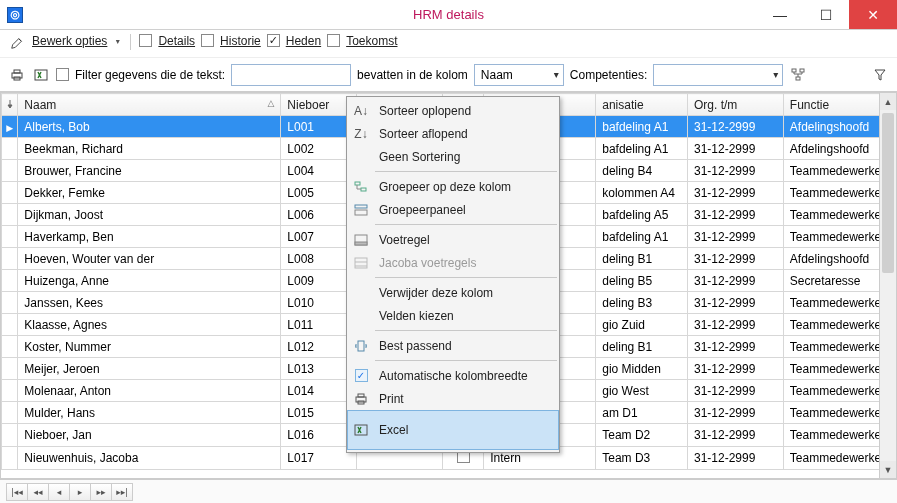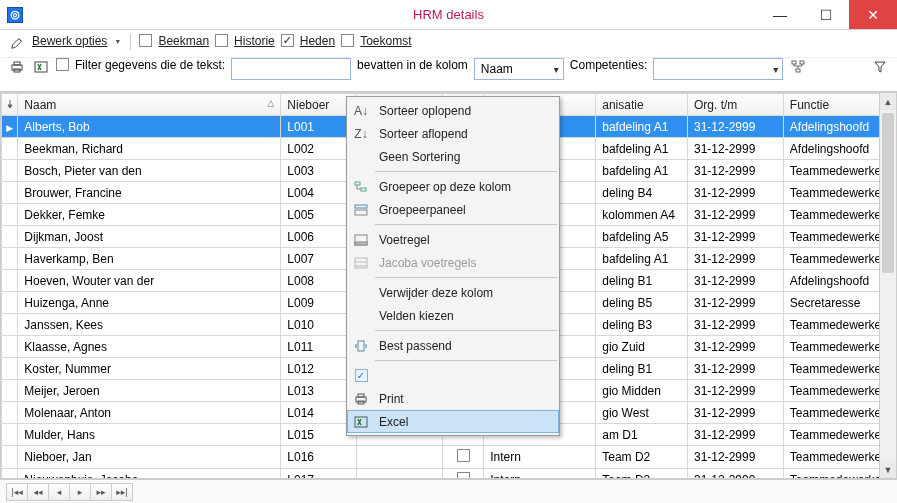--- a/index.html
+++ b/index.html
@@ -44,21 +44,21 @@
     height:28px;padding:4px 8px;display:flex;gap:6px;
     border-bottom:1px solid #eee;
   }
   .pencil-icon{width:14px;height:14px;}
   .link {text-decoration:underline;color:#222;cursor:pointer;}
   .checkbox{width:13px;height:13px;border:1px solid #888;background:#fff;display:inline-flex;align-items:center;justify-content:center;}
   .checkbox.checked::after{content:"✓";font-size:11px;line-height:11px;color:#222;}
   .divider{width:1px;height:16px;background:#ccc;margin:0 2px;}
   .mini-dropdown{width:9px;height:14px;display:flex;align-items:center;justify-content:center;font-size:8px;color:#555;}
   .toolbar2{
-    height:34px;padding:0 8px;display:flex;gap:6px;
+    height:34px;padding:0 8px;display:flex;align-items:center;gap:6px;
     border-bottom:1px solid #ccc;
   }
   .tb-icon{width:18px;height:18px;display:flex;align-items:center;justify-content:center;color:#444;}
   .text-input{
     border:1px solid #9ab6d6;height:22px;padding:2px 4px;font-size:12px;background:#fff;
   }
   .filter-text{width:120px;}
   .select{border:1px solid #9ab6d6;height:22px;background:#fff;display:flex;align-items:center;padding:0 18px 0 6px;position:relative;min-width:90px;}
   .select::after{content:"▾";position:absolute;right:4px;font-size:10px;color:#333;}
   .select.wide{min-width:130px;}
@@ -107,21 +107,21 @@
     width:214px;
     background:#f4f4f4;
     border:1px solid #9a9a9a;
     box-shadow:2px 2px 4px rgba(0,0,0,0.25);
     z-index:50;padding:2px 0;
   }
   .cm-item{
     display:flex;align-items:center;height:23px;padding:0 8px 0 4px;gap:8px;color:#222;
   }
   .cm-item.disabled{color:#9a9a9a;}
-  .cm-item.hover{background:#cbe3f7;border:1px solid #7eb4e0;height:23px;padding:0 7px 0 3px;}
+  .cm-item.hover{background:#cbe3f7;border:1px solid #7eb4e0;height:40px;padding:0 7px 0 3px;}
   .cm-icon{width:20px;height:18px;display:flex;align-items:center;justify-content:center;color:#555;font-size:12px;}
   .cm-sep{height:1px;background:#c8c8c8;margin:3px 2px 3px 28px;}
   .cm-check{width:20px;display:flex;align-items:center;justify-content:center;}
   .cm-check .box{width:13px;height:13px;border:1px solid #7eb4e0;background:#eaf3fb;display:flex;align-items:center;justify-content:center;font-size:10px;color:#1e73e8;}
   .footer{
     height:24px;border-top:1px solid #ccc;display:flex;align-items:center;padding:0 6px;gap:0;
     background:#fafafa;
   }
   .nav-btn{width:22px;height:18px;border:1px solid #ccc;background:linear-gradient(#fff,#eee);display:flex;align-items:center;justify-content:center;font-size:9px;color:#555;margin-right:-1px;}
   td.cb{text-align:center;}
@@ -144,21 +144,21 @@
   <span class="tb-icon">
     <svg class="pencil-icon" viewBox="0 0 16 16">
         <path d="M2 14l1-4 7-7 3 3-7 7-4 1z" fill="none" stroke="#333" stroke-width="1"></path>
         <path d="M10 3l3 3" stroke="#333"></path>
       </svg>
   </span>
   <span class="link">Bewerk opties</span>
   <span class="mini-dropdown">▾</span>
   <span class="divider"></span>
   <span class="checkbox"></span>
-  <span class="link">Beekman</span>
+  <span class="link">Details</span>
   <span class="checkbox"></span>
   <span class="link">Historie</span>
   <span class="checkbox checked"></span>
   <span class="link">Heden</span>
   <span class="checkbox"></span>
   <span class="link">Toekomst</span>
 </div>
 
 <div class="toolbar2">
   <span class="tb-icon">
@@ -249,31 +249,20 @@
           <td>L002</td>
           <td></td>
           <td class="cb"></td>
           <td></td>
           <td>bafdeling A1</td>
           <td>31-12-2999</td>
           <td>Afdelingshoofd</td>
         </tr>
         <tr>
           <td class="pin"></td>
-          <td>Bosch, Pieter van den</td>
-          <td>L003</td>
-          <td></td>
-          <td class="cb"></td>
-          <td></td>
-          <td>bafdeling A1</td>
-          <td>31-12-2999</td>
-          <td>Teammedewerke</td>
-        </tr>
-        <tr>
-          <td class="pin"></td>
           <td>Brouwer, Francine</td>
           <td>L004</td>
           <td></td>
           <td class="cb"></td>
           <td></td>
           <td>deling B4</td>
           <td>31-12-2999</td>
           <td>Teammedewerke</td>
         </tr>
         <tr>
@@ -498,20 +487,21 @@
           <path d="M2 6h-1M13 6h-1M2 4v4M12 4v4" stroke="#58a"></path>
         </svg>
     </span>
     <span>Best passend</span>
   </div>
   <div class="cm-sep"></div>
   <div class="cm-item">
     <span class="cm-check">
         <span class="box">✓</span>
       </span>
+    <span>Automatische kolombreedte</span>
   </div>
   <div class="cm-item">
     <span class="cm-icon">
       <svg width="14" height="12" viewBox="0 0 14 12">
           <rect x="2" y="4" width="10" height="5" fill="none" stroke="#555"></rect>
           <rect x="4" y="1" width="6" height="3" fill="none" stroke="#555"></rect>
           <rect x="4" y="8" width="6" height="3" fill="none" stroke="#555"></rect>
         </svg>
     </span>
     <span>Print</span>

